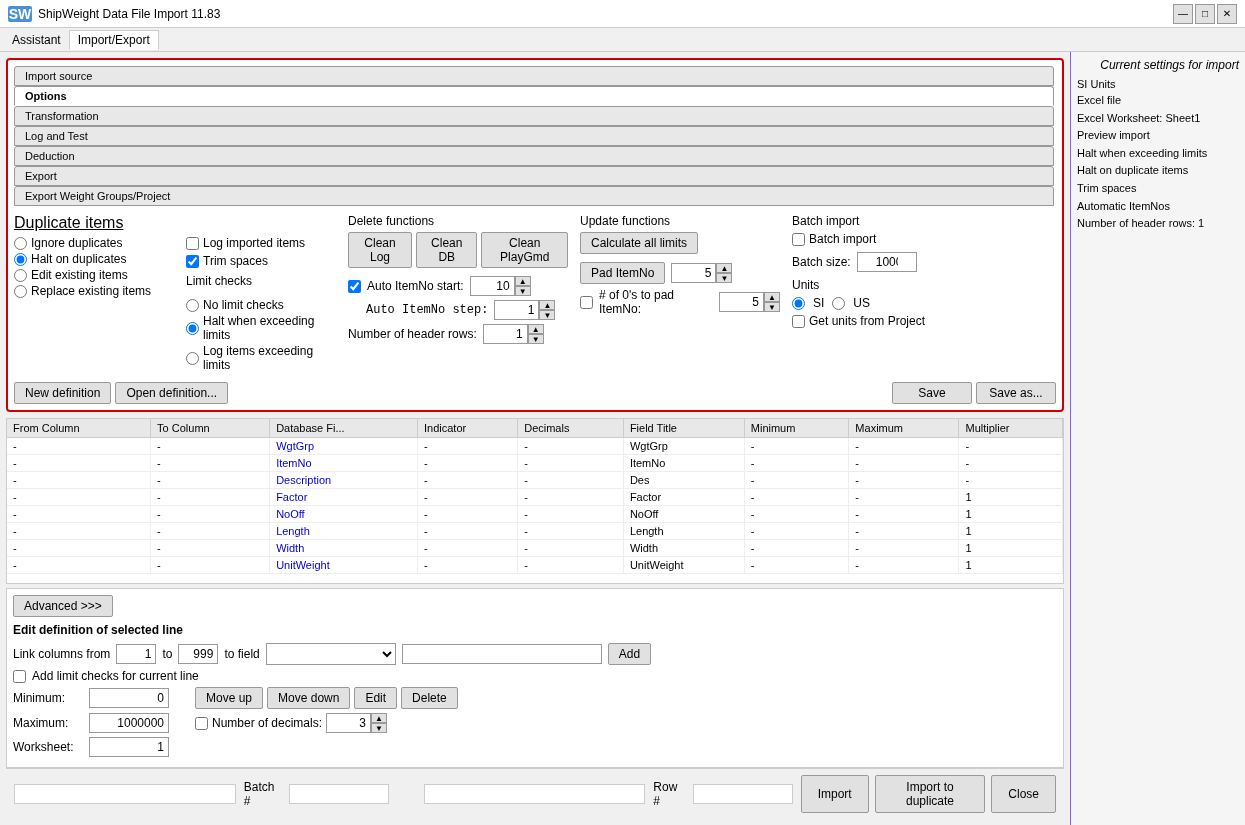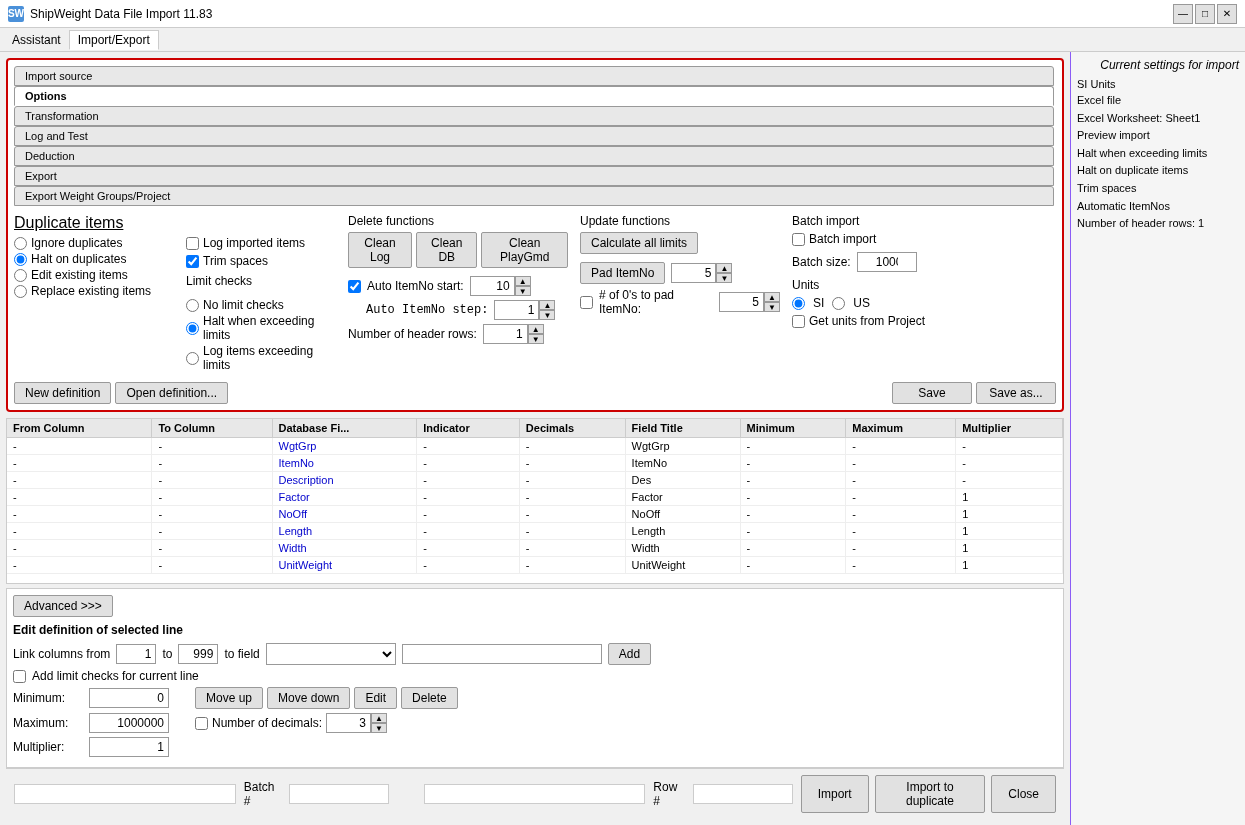--- a/index.html
+++ b/index.html
@@ -8,21 +8,21 @@
     .title-bar {
       background: #fff;
       border-bottom: 1px solid #ccc;
       display: flex;
       align-items: center;
       justify-content: space-between;
       padding: 4px 8px;
       height: 28px;
     }
     .title-bar-left { display: flex; align-items: center; gap: 6px; }
-    .title-bar-icon { width: 16px; height: 16px; background: #4a90d9; border-radius: 2px; display: flex; align-items: center; justify-content: center; color: white; font-size: 10px; font-weight: bold; }
+    .title-bar-icon { width: 24px; height: 16px; background: #4a90d9; border-radius: 2px; display: flex; align-items: center; justify-content: center; color: white; font-size: 14px; font-weight: bold; }
     .title-bar-controls { display: flex; gap: 2px; }
     .title-bar-btn { width: 20px; height: 20px; border: 1px solid #999; background: #e1e1e1; cursor: pointer; display: flex; align-items: center; justify-content: center; font-size: 10px; }
     
     .menu-bar {
       background: #f0f0f0;
       border-bottom: 1px solid #ccc;
       display: flex;
       padding: 2px 4px;
       height: 24px;
       align-items: center;
@@ -110,21 +110,21 @@
       max-height: 175px;
     }
     
     table { width: 100%; border-collapse: collapse; }
     th {
       background: #e8e8e8;
       border-bottom: 1px solid #ccc;
       border-right: 1px solid #ccc;
       padding: 3px 6px;
       text-align: left;
-      font-weight: bold;
+      font-weight: normal;
       font-size: 11px;
       white-space: nowrap;
     }
     td {
       border-bottom: 1px solid #eee;
       border-right: 1px solid #eee;
       padding: 2px 6px;
       font-size: 11px;
       white-space: nowrap;
     }
@@ -533,21 +533,21 @@
                 <input type="text" class="spinner-input" value="3" style="">
                 <div class="spinner-btns">
                   <button class="spinner-btn">▲</button>
                   <button class="spinner-btn">▼</button>
                 </div>
               </div>
             </div>
           </div>
 
           <div class="form-row">
-            <label style="width:70px;">Multiplier:</label>
+            <label style="width:70px;">Worksheet:</label>
             <input type="text" class="medium-input" value="1" style="">
           </div>
         </div>
       </div>
     </div>
 
     <div class="bottom-bar">
       <input type="text" class="bottom-bar-input" style="">
       <label class="bottom-bar-label">Batch #</label>
       <input type="text" class="bottom-bar-value" style="">

